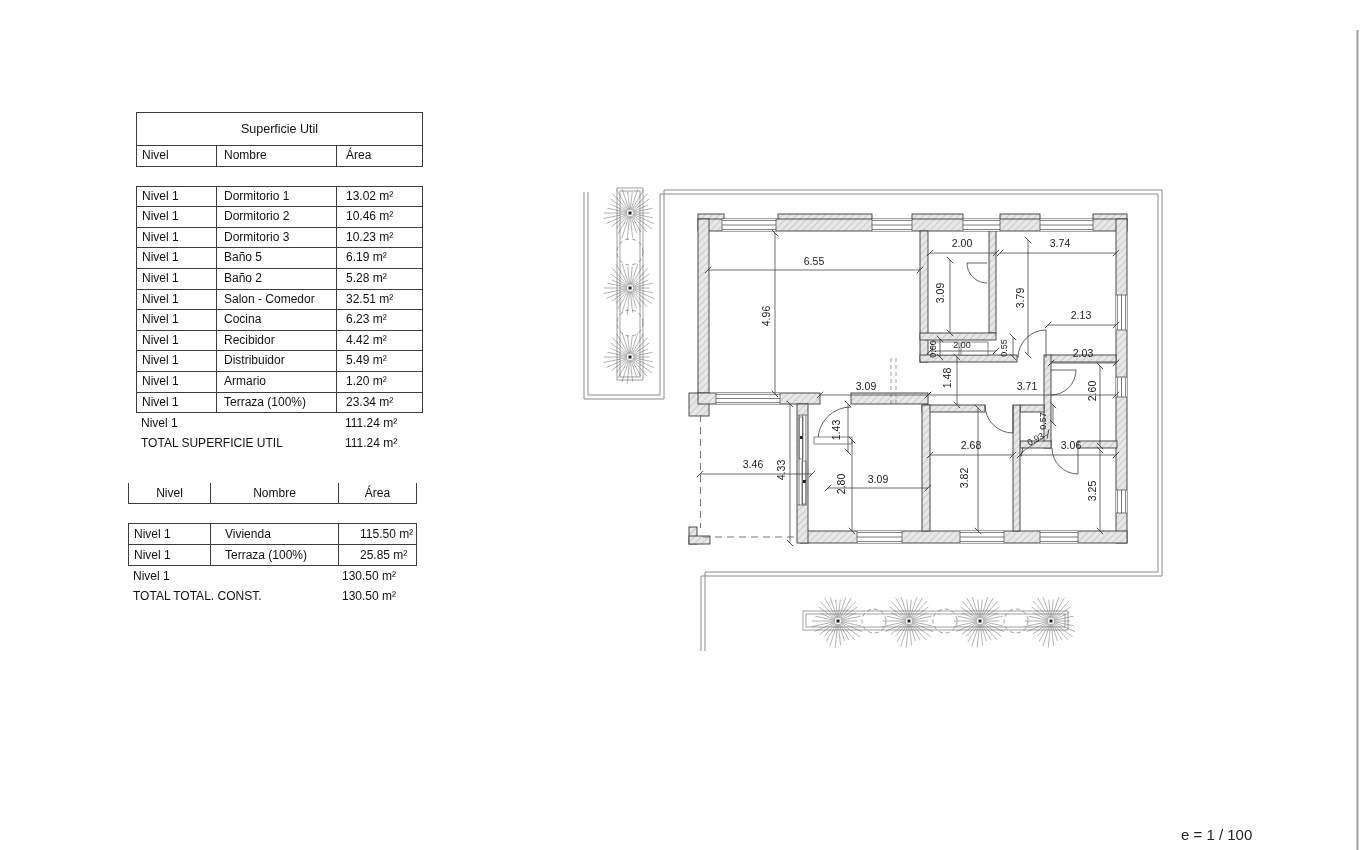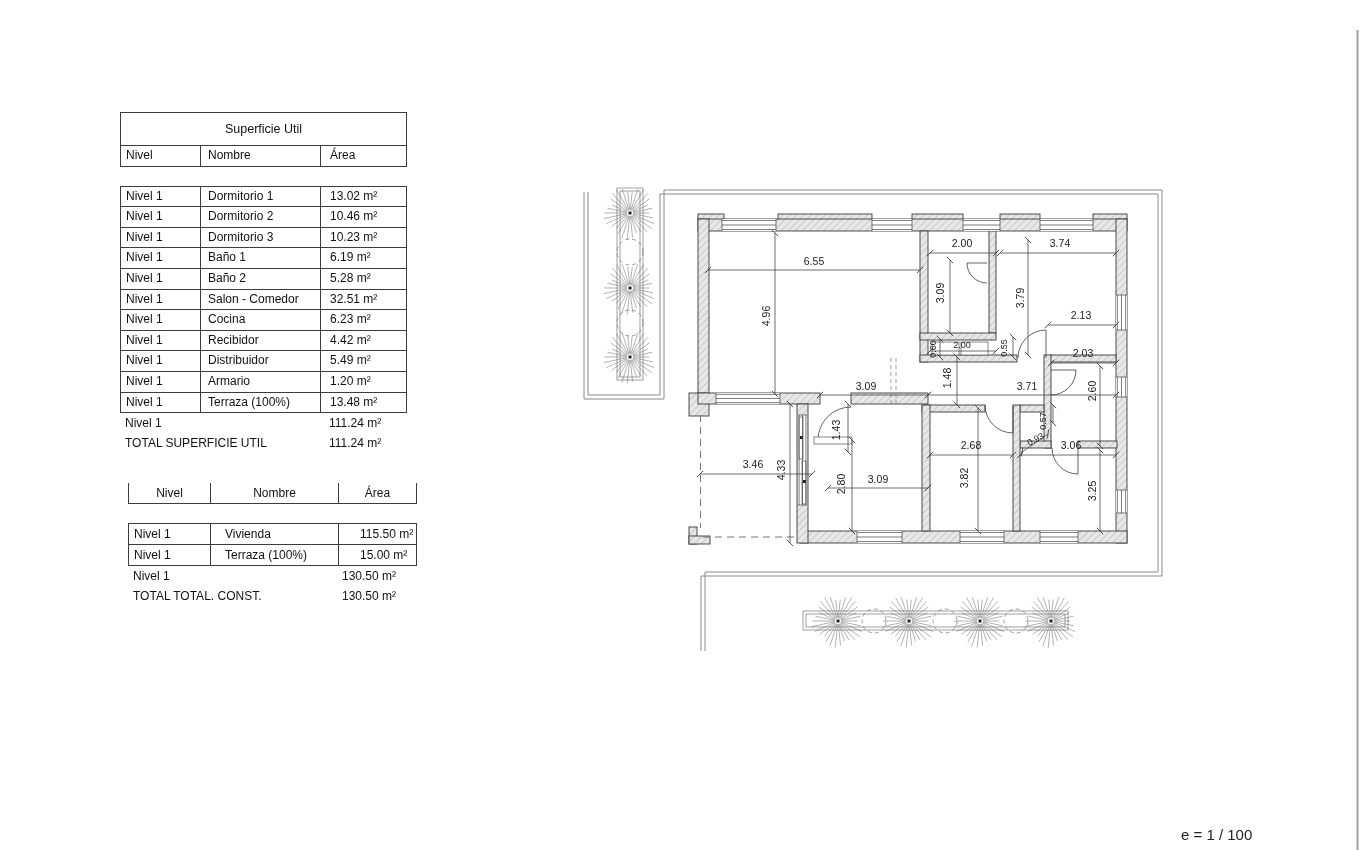--- a/index.html
+++ b/index.html
@@ -38,21 +38,21 @@
   .dash{stroke:#666;stroke-width:0.9;stroke-dasharray:7 5;fill:none}
   .dash2{stroke:#777;stroke-width:0.7;stroke-dasharray:4 3;fill:none}
   .furn{fill:#fff;stroke:#555;stroke-width:0.7}
   #scale-note{position:absolute;left:1181px;top:826px;font-size:15px;color:#222}
 </style>
 </head>
 <body>
 
 <div id="sheet">
 
-  <div class="tbl t1" style="left:120px;top:112px;width:287px">
+  <div class="tbl t1" style="left:136px;top:112px;width:287px">
     <div class="title">Superficie Util</div>
     <div class="head">
       <div class="c1">Nivel</div>
       <div class="c2">Nombre</div>
       <div class="c3">Área</div>
     </div>
     <div class="body">
       <div class="r">
           <div class="c1">Nivel 1</div>
           <div class="c2">Dormitorio 1</div>
@@ -63,21 +63,21 @@
           <div class="c2">Dormitorio 2</div>
           <div class="c3">10.46 m²</div>
         </div>
       <div class="r">
           <div class="c1">Nivel 1</div>
           <div class="c2">Dormitorio 3</div>
           <div class="c3">10.23 m²</div>
         </div>
       <div class="r">
           <div class="c1">Nivel 1</div>
-          <div class="c2">Baño 1</div>
+          <div class="c2">Baño 5</div>
           <div class="c3">6.19 m²</div>
         </div>
       <div class="r">
           <div class="c1">Nivel 1</div>
           <div class="c2">Baño 2</div>
           <div class="c3">5.28 m²</div>
         </div>
       <div class="r">
           <div class="c1">Nivel 1</div>
           <div class="c2">Salon - Comedor</div>
@@ -99,21 +99,21 @@
           <div class="c3">5.49 m²</div>
         </div>
       <div class="r">
           <div class="c1">Nivel 1</div>
           <div class="c2">Armario</div>
           <div class="c3">1.20 m²</div>
         </div>
       <div class="r">
           <div class="c1">Nivel 1</div>
           <div class="c2">Terraza (100%)</div>
-          <div class="c3">13.48 m²</div>
+          <div class="c3">23.34 m²</div>
         </div>
     </div>
     <div class="sum">
       <span class="sl">Nivel 1</span>
       <span class="sv">111.24 m²</span>
     </div>
     <div class="sum">
       <span class="sl">TOTAL SUPERFICIE UTIL</span>
       <span class="sv">111.24 m²</span>
     </div>
@@ -127,21 +127,21 @@
     </div>
     <div class="body">
       <div class="r">
           <div class="c1">Nivel 1</div>
           <div class="c2">Vivienda</div>
           <div class="c3">115.50 m²</div>
         </div>
       <div class="r">
           <div class="c1">Nivel 1</div>
           <div class="c2">Terraza (100%)</div>
-          <div class="c3">15.00 m²</div>
+          <div class="c3">25.85 m²</div>
         </div>
     </div>
     <div class="sum">
       <span class="sl">Nivel 1</span>
       <span class="sv">130.50 m²</span>
     </div>
     <div class="sum">
       <span class="sl">TOTAL TOTAL. CONST.</span>
       <span class="sv">130.50 m²</span>
     </div>

